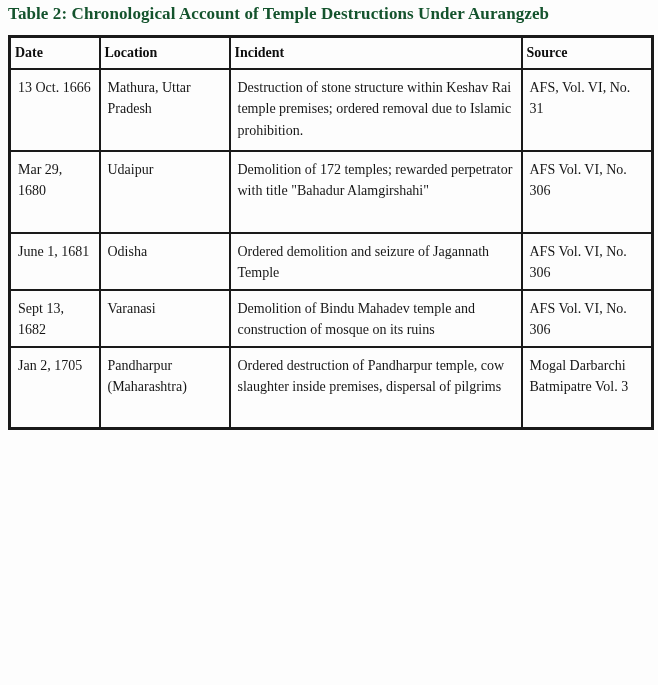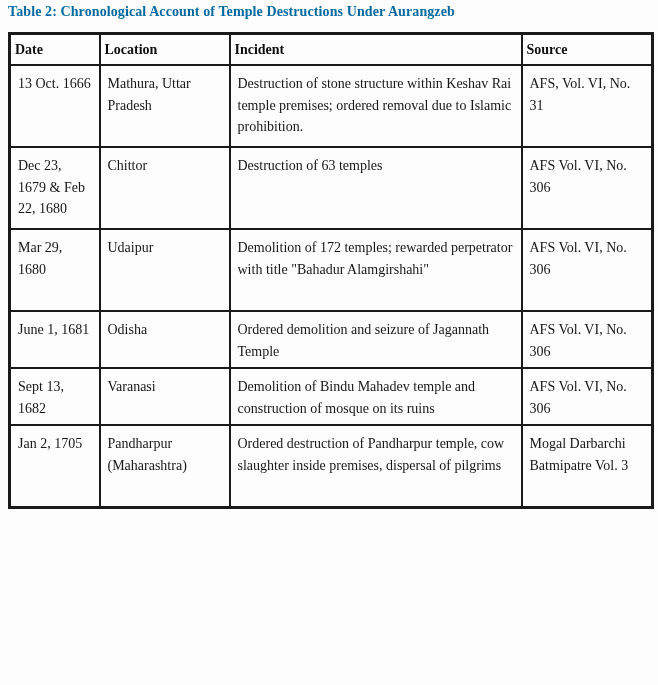--- a/index.html
+++ b/index.html
@@ -13,26 +13,26 @@
   .page {
     width: 658px;
     height: 685px;
     background: #fdfdfd;
     font-family: "Liberation Serif", "DejaVu Serif", serif;
     color: #141414;
     box-sizing: border-box;
     padding: 4px 7px 0 8px;
   }
   .doc-title {
-    font-size: 14px;
+    font-size: 17px;
     font-weight: bold;
     margin: 0 0 11px 0;
     line-height: 1.2;
     letter-spacing: 0.1px;
-    color: #0369a1;
+    color: #14532d;
   }
   table.data-table {
     border-collapse: collapse;
     table-layout: fixed;
     width: 643px;
     border: 3px solid #1a1a1a;
   }
   table.data-table th,
   table.data-table td {
     border: 2px solid #1a1a1a;
@@ -87,26 +87,20 @@
     <tbody>
   <tr class="body-row-tall">
     <td>13 Oct. 1666</td>
     <td>Mathura, Uttar Pradesh</td>
     <td>Destruction of stone structure within Keshav Rai temple premises; ordered removal due to Islamic prohibition.</td>
     <td>AFS, Vol. VI, No. 31</td>
   </tr>
 
 
 
-  <tr class="body-row-tall">
-    <td>Dec 23, 1679 &amp; Feb 22, 1680</td>
-    <td>Chittor</td>
-    <td>Destruction of 63 temples</td>
-    <td>AFS Vol. VI, No. 306</td>
-  </tr>
 
   <tr class="body-row-tall">
     <td>Mar 29, 1680</td>
     <td>Udaipur</td>
     <td>Demolition of 172 temples; rewarded perpetrator with title "Bahadur Alamgirshahi"</td>
     <td>AFS Vol. VI, No. 306</td>
   </tr>
 
   <tr class="body-row-short">
     <td>June 1, 1681</td>

